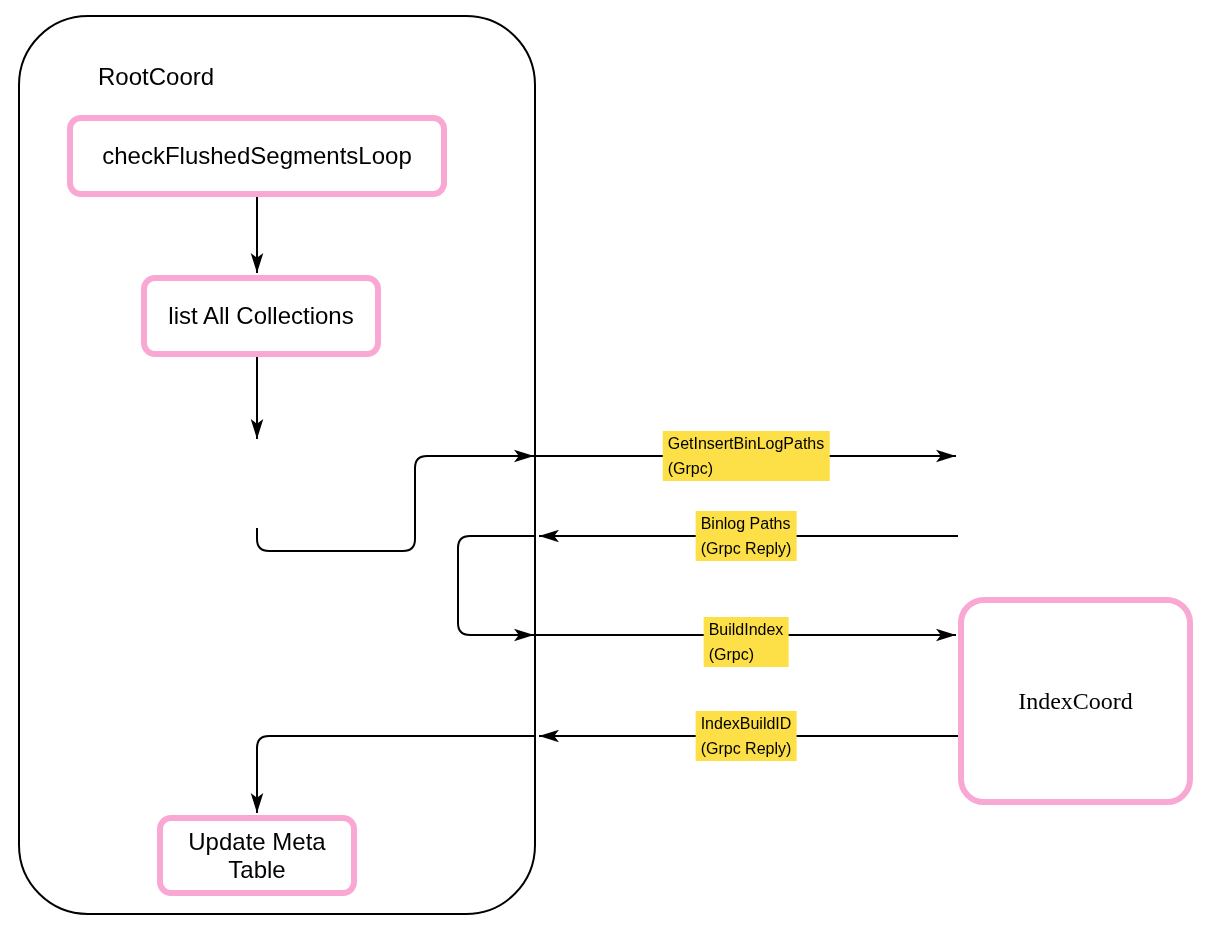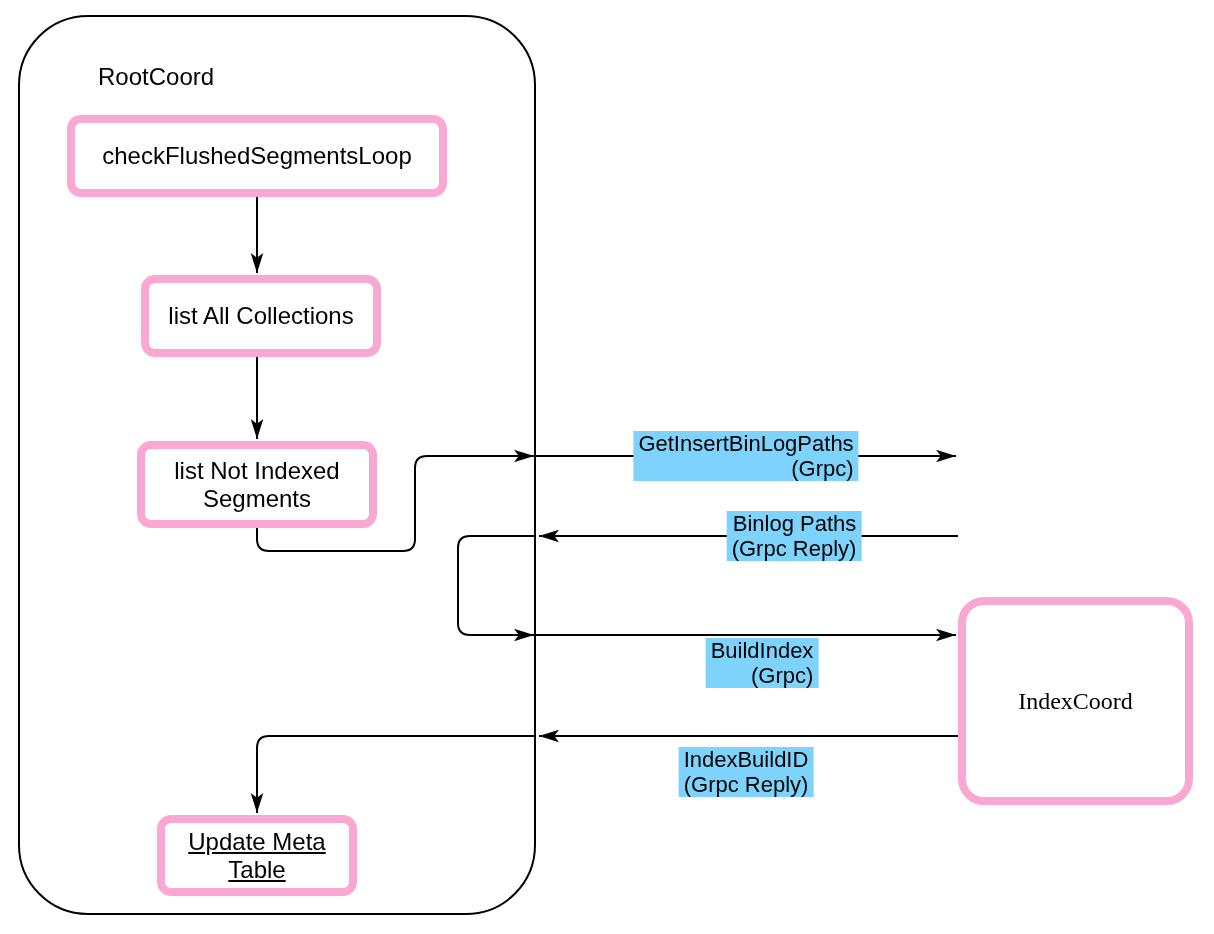--- a/index.html
+++ b/index.html
@@ -38,54 +38,54 @@
     position: absolute;
     left: 98px;
     top: 63px;
     width: 320px;
     text-align: left;
     font-size: 24px;
     line-height: 28px;
   }
   .node {
     position: absolute;
-    border: 8px solid #f9a8d4;
+    border: 6px solid #f9a8d4;
     background: #ffffff;
     box-sizing: border-box;
     display: flex;
     align-items: center;
     justify-content: center;
     text-align: center;
     font-size: 24px;
     line-height: 28px;
     padding: 0 10px;
   }
   .node.small { border-radius: 14px; }
   .node.coord { border-radius: 26px; }
   #node-check-flushed   { left: 67px;  top: 115px; width: 380px; height: 82px; }
   #node-list-all        { left: 141px; top: 275px; width: 240px; height: 82px; }
   #node-list-not-indexed{ left: 137px; top: 441px; width: 240px; height: 87px; }
-  #node-update-meta     { left: 157px; top: 815px; width: 200px; height: 81px; text-decoration: underline; }
+  #node-update-meta     { left: 157px; top: 815px; width: 200px; height: 81px; }
   #node-datacoord       { left: 958px; top: 396px; width: 235px; height: 179px; }
   #node-indexcoord      { left: 958px; top: 597px; width: 235px; height: 208px; font-family: Liberation Serif, serif; }
   .edge-label {
     position: absolute;
     transform: translate(-50%, -50%);
-    background: #7dd3fc;
-    text-align: right;
-    font-size: 22px;
+    background: #fde047;
+    text-align: left;
+    font-size: 16px;
     line-height: 25px;
     padding: 0 5px;
     white-space: nowrap;
   }
   .edge-label span { display: block; }
   #label-get-insert { left: 746px; top: 456px; }
-  #label-binlog     { left: 746px; top: 536px; margin-left: 48px; }
-  #label-buildindex { left: 746px; top: 663px; margin-left: 16px; }
-  #label-indexbuild { left: 746px; top: 772px; }
+  #label-binlog     { left: 746px; top: 536px; }
+  #label-buildindex { left: 746px; top: 642px; }
+  #label-indexbuild { left: 746px; top: 736px; }
 </style>
 </head>
 <body>
 
 <div id="canvas">
 
   <svg id="edges" viewBox="0 0 1214 934">
     <defs>
       <marker id="arrow" markerUnits="userSpaceOnUse" markerWidth="20" markerHeight="14" refX="20" refY="7" orient="auto">
         <path d="M20,7 L0,0.7 L4.8,7 L0,13.3 Z" fill="#000000"></path>
@@ -109,23 +109,20 @@
   <div class="container-title">RootCoord</div>
 
   <div class="node small" id="node-check-flushed">
     <span>checkFlushedSegmentsLoop</span>
   </div>
 
   <div class="node small" id="node-list-all">
     <span>list All Collections</span>
   </div>
 
-  <div class="node small" id="node-list-not-indexed">
-    <span>list Not Indexed Segments</span>
-  </div>
 
   <div class="node small" id="node-update-meta">
     <span>Update Meta Table</span>
   </div>
 
 
   <div class="node coord" id="node-indexcoord">
     <span>IndexCoord</span>
   </div>
 

